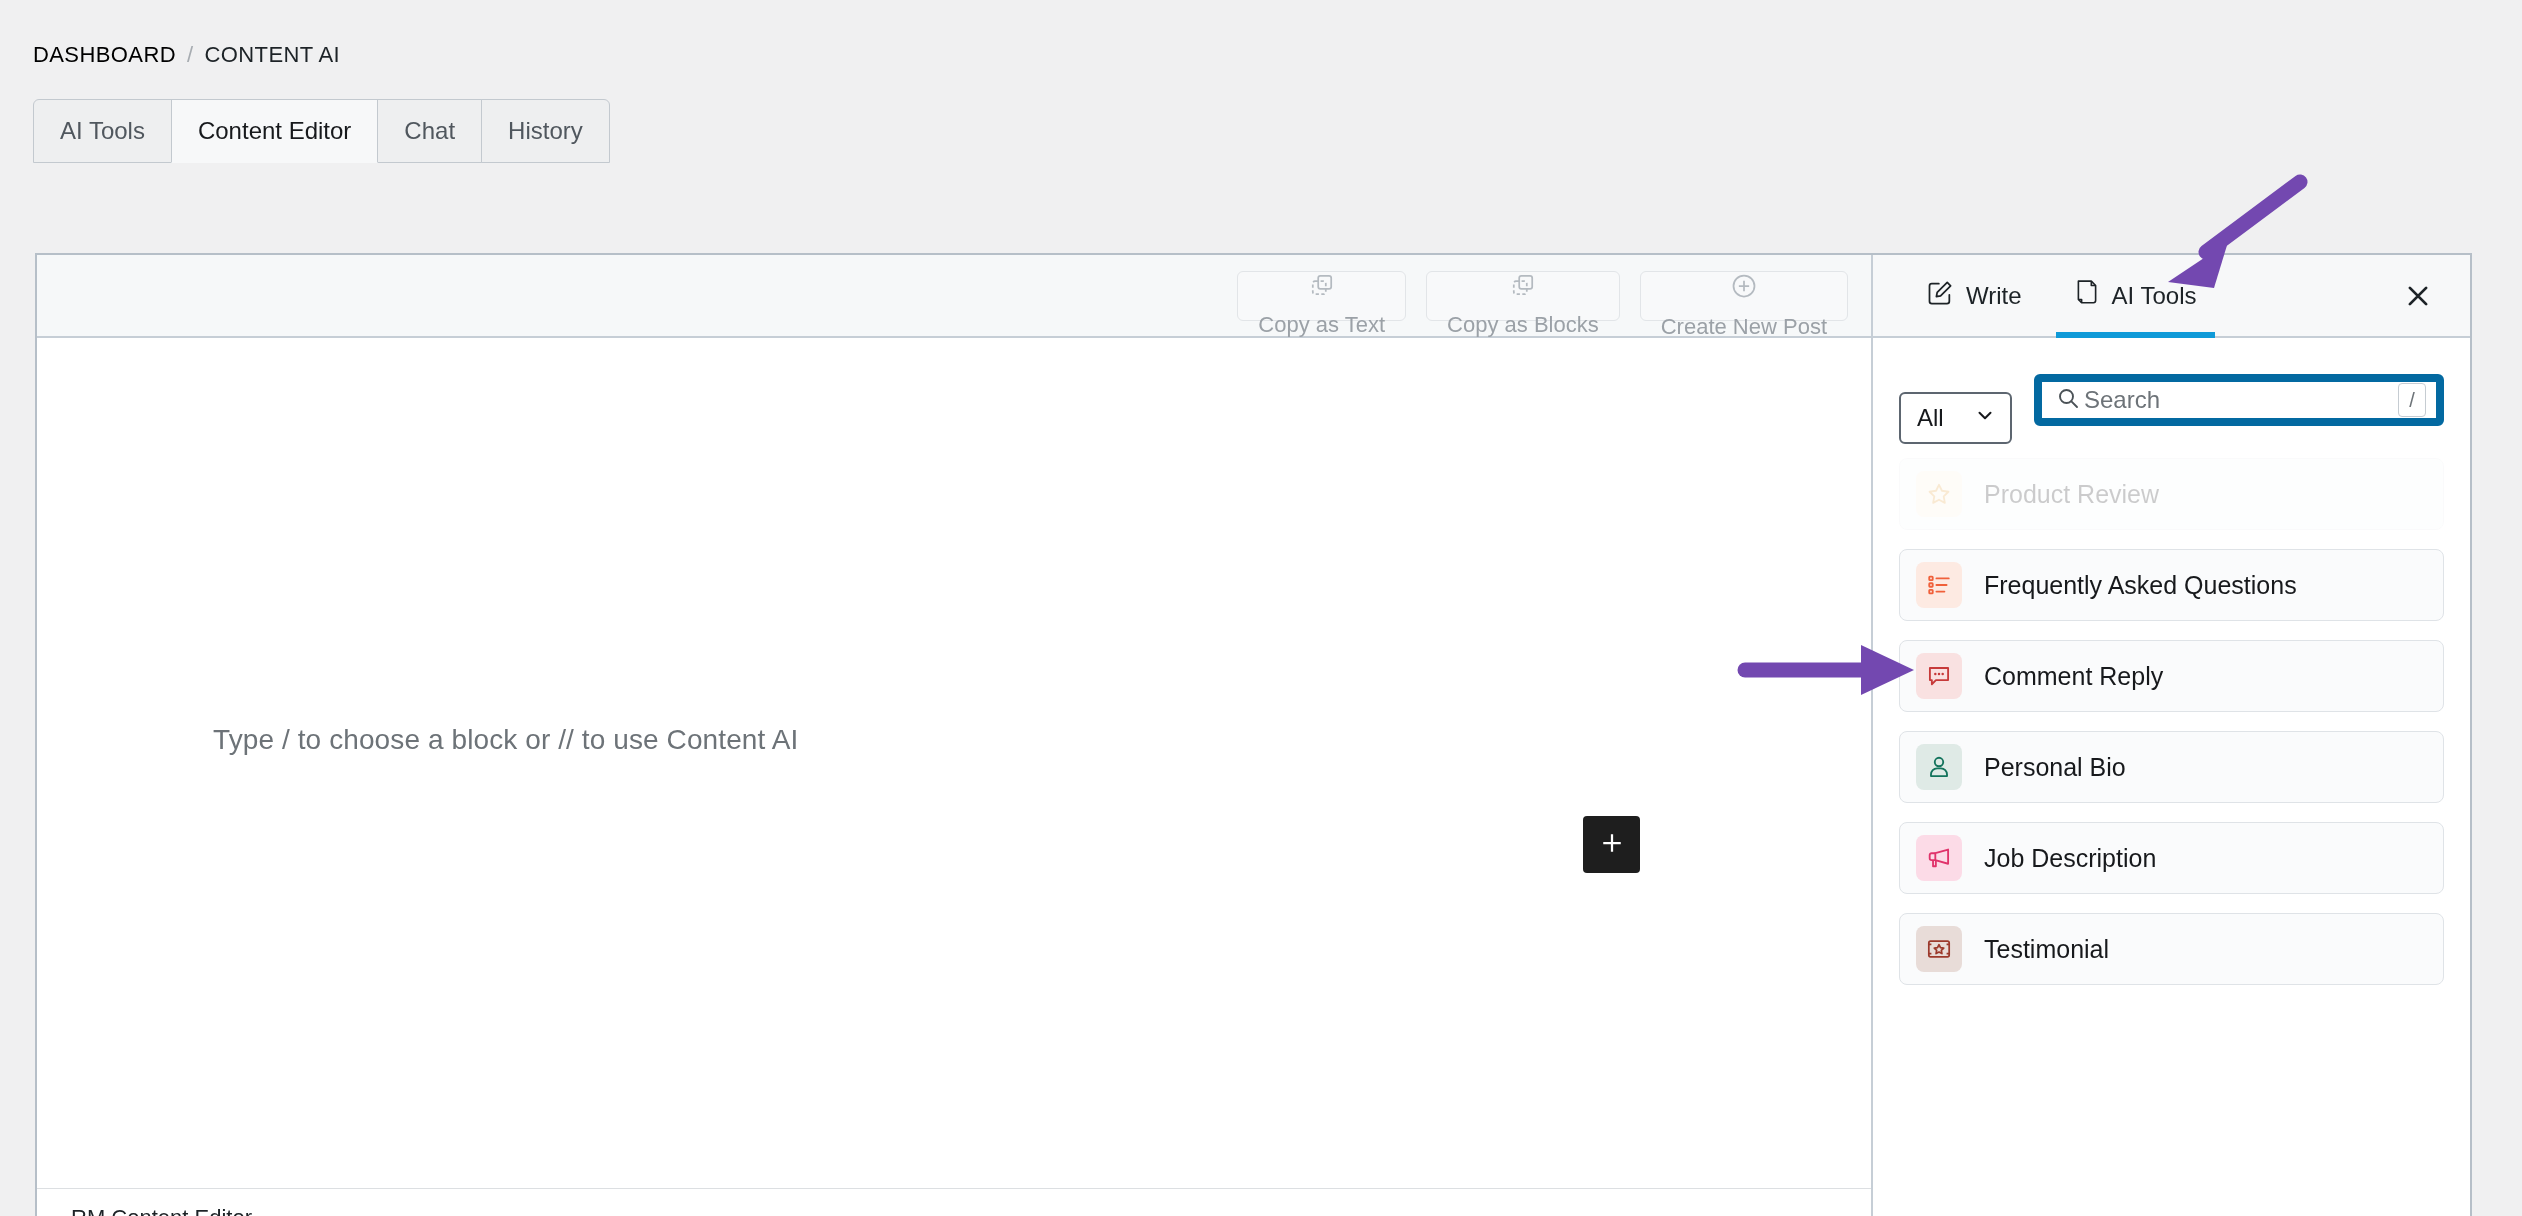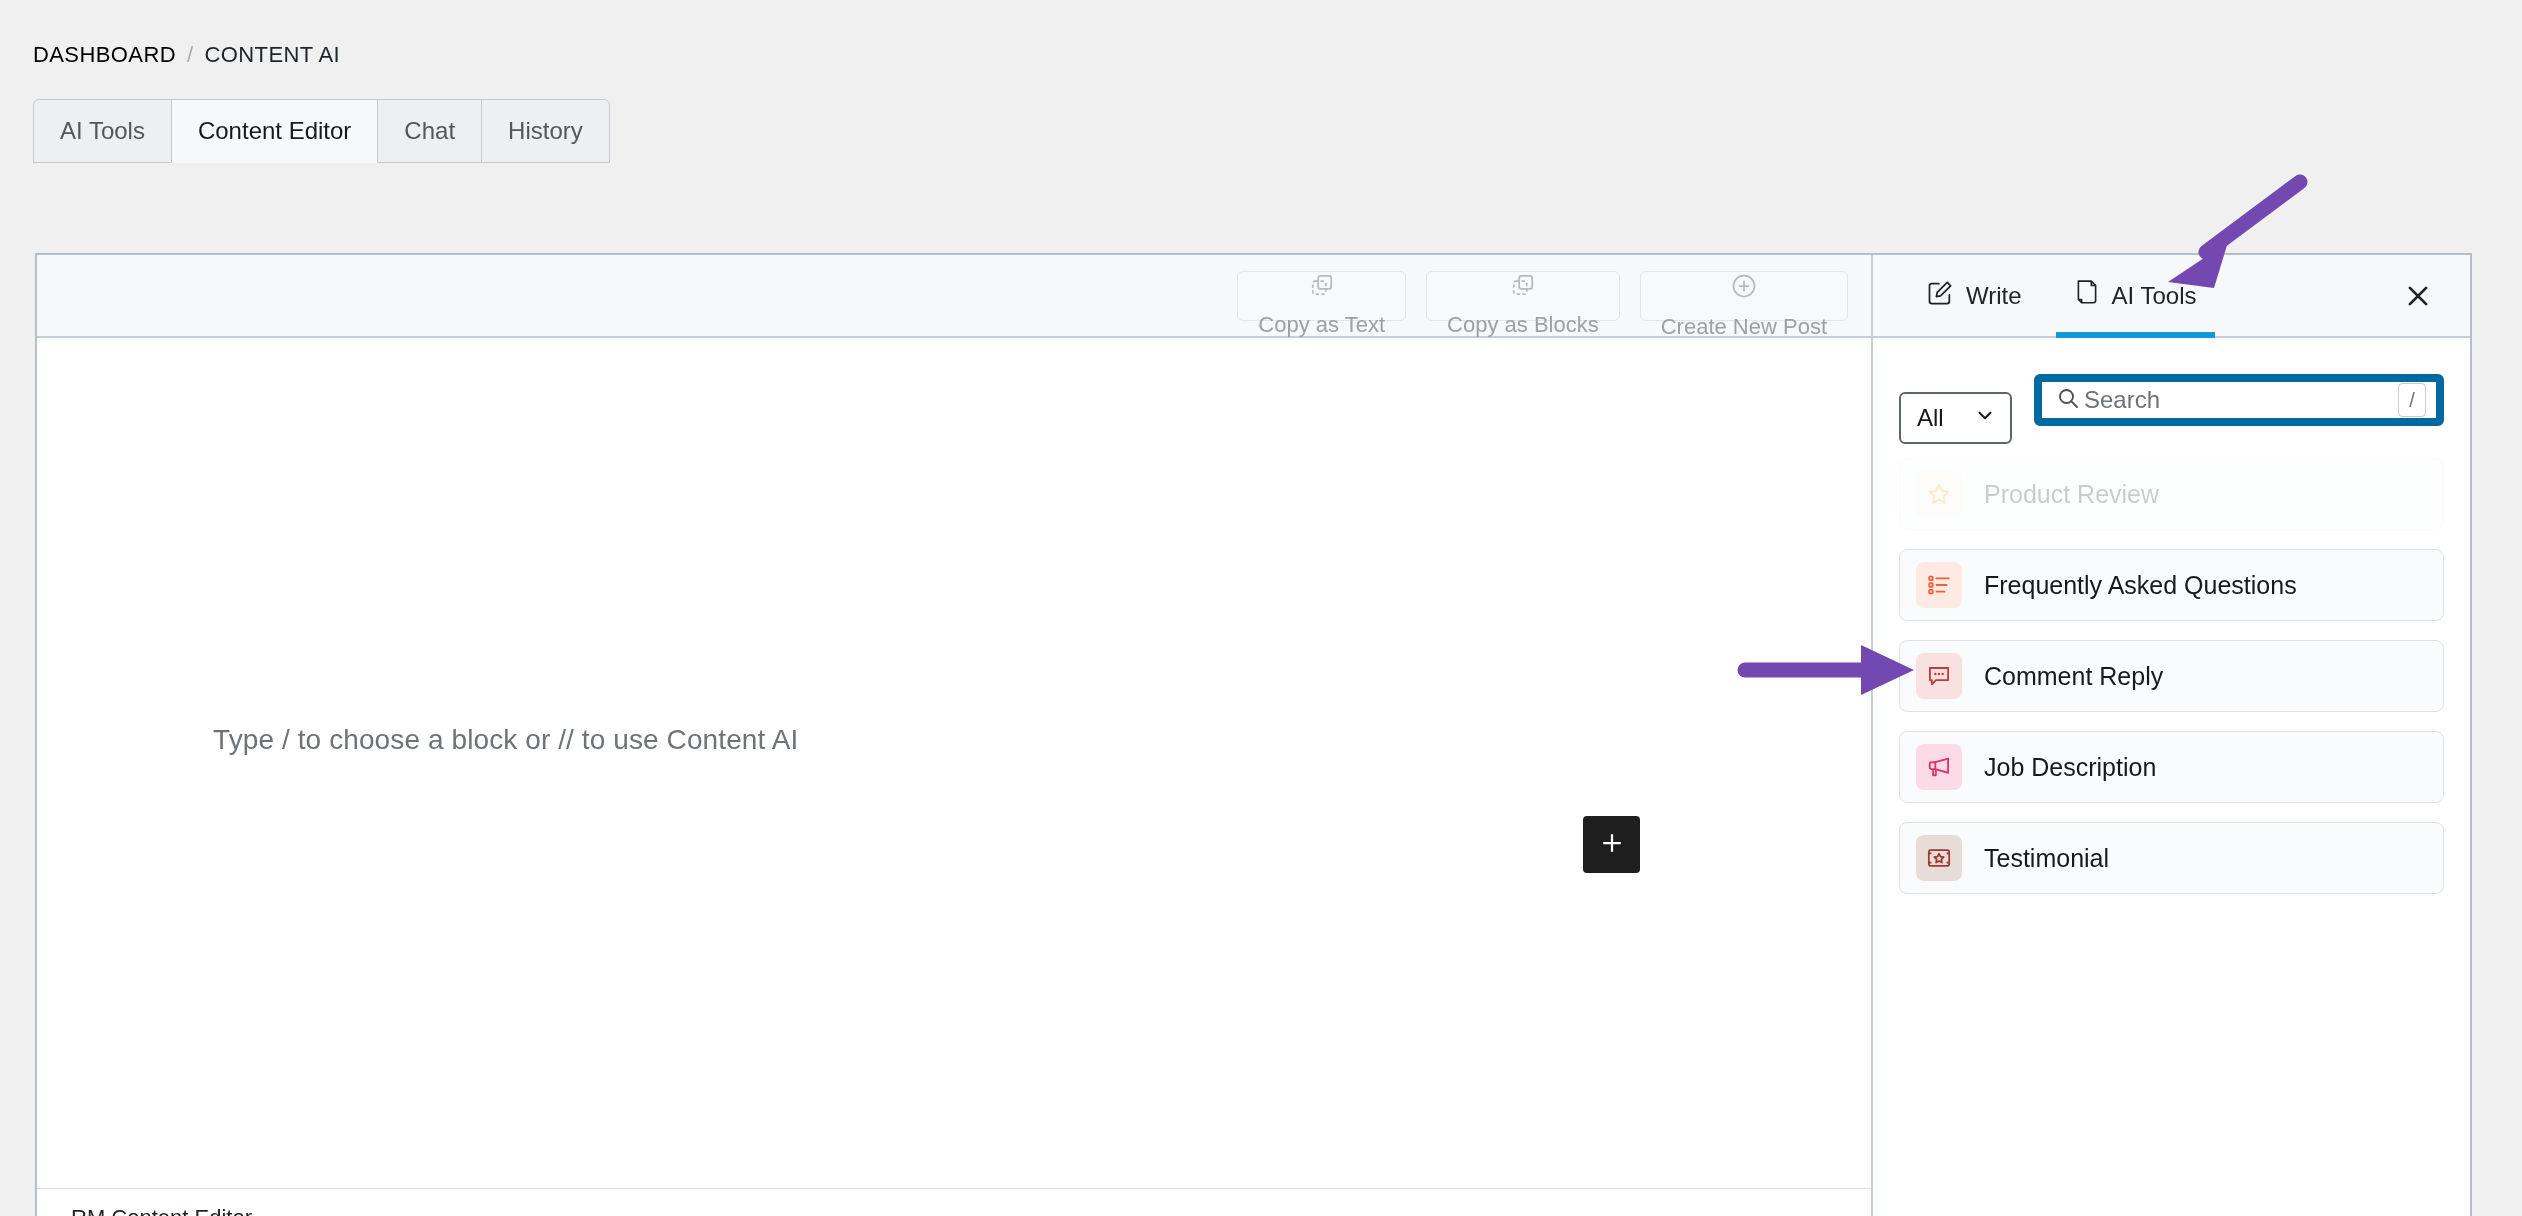--- a/index.html
+++ b/index.html
@@ -477,20 +477,29 @@
             <svg width="26" height="26" viewBox="0 0 24 24" fill="none" stroke="#c73a3a" stroke-width="1.7" stroke-linejoin="round">
               <path d="M3.6 4.6h16.8v11.2H9.2L5.4 19.6v-3.8H3.6z"></path>
               <circle cx="8.6" cy="10.2" r="1.15" fill="#c73a3a" stroke="none"></circle>
               <circle cx="12" cy="10.2" r="1.15" fill="#c73a3a" stroke="none"></circle>
               <circle cx="15.4" cy="10.2" r="1.15" fill="#c73a3a" stroke="none"></circle>
             </svg>
           </span>
           <span class="tool-label">Comment Reply</span>
         </div>
 
+        <div class="tool-row">
+          <span class="tool-icon" style="background:#dfeae6">
+            <svg width="26" height="26" viewBox="0 0 24 24" fill="none" stroke="#13735c" stroke-width="1.7" stroke-linejoin="round">
+              <circle cx="12" cy="7.4" r="3.9"></circle>
+              <path d="M4.6 20.4v-1.5a5.6 5.6 0 0 1 5.6-5.6h3.6a5.6 5.6 0 0 1 5.6 5.6v1.5z"></path>
+            </svg>
+          </span>
+          <span class="tool-label">Personal Bio</span>
+        </div>
 
 
         <div class="tool-row">
           <span class="tool-icon" style="background:#fcdbe7">
             <svg width="26" height="26" viewBox="0 0 24 24" fill="none" stroke="#e0336b" stroke-width="1.7" stroke-linejoin="round">
               <path d="M20.4 4.2v13.1L8.6 13.9V7.6z"></path>
               <path d="M8.6 7.6H5.1a1.7 1.7 0 0 0-1.7 1.7v3a1.7 1.7 0 0 0 1.7 1.7h3.5"></path>
               <path d="M6.5 14v5.6h2.6V14.5"></path>
             </svg>
           </span>

